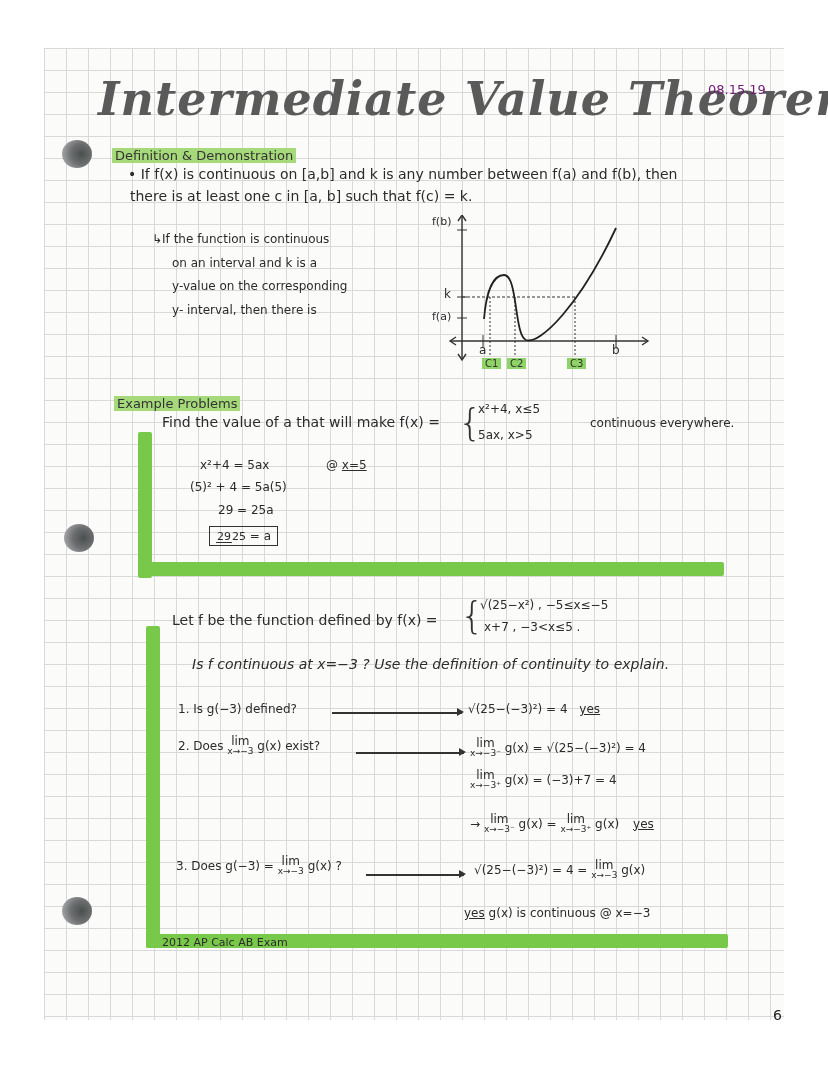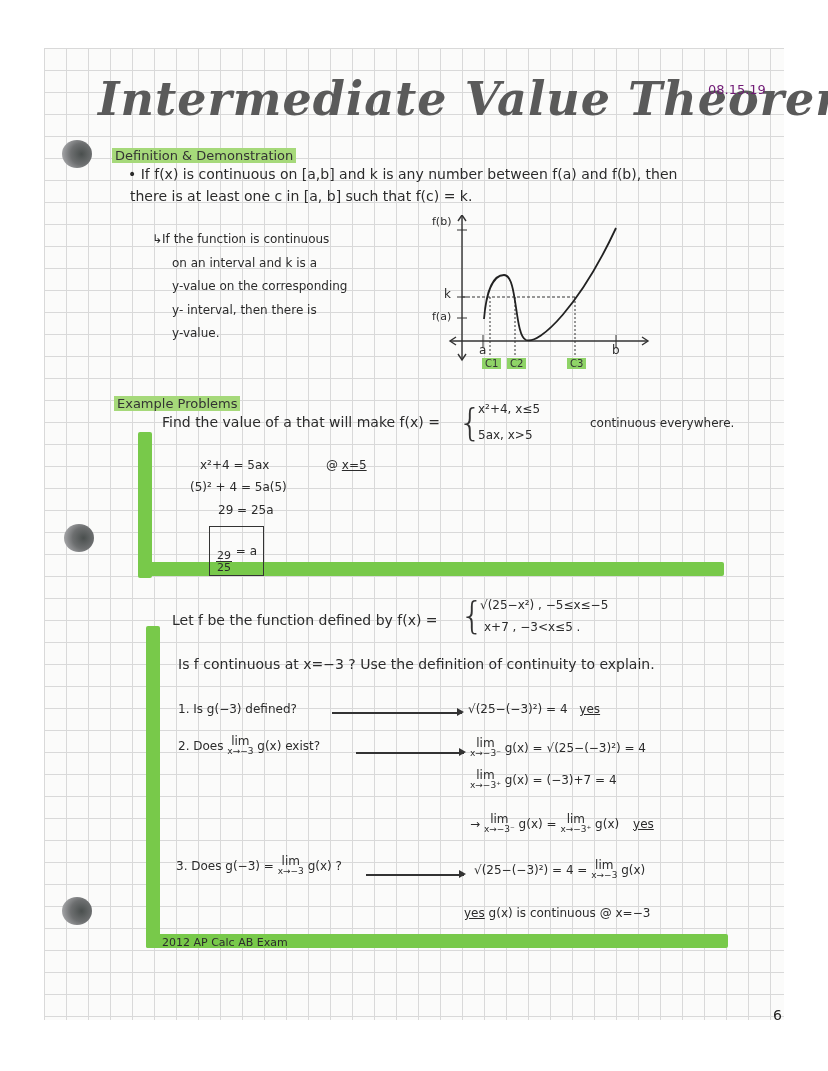--- a/index.html
+++ b/index.html
@@ -24,21 +24,21 @@
     font-family:"DejaVu Serif", serif; font-style:italic; font-weight:bold;
     font-size:46px; color:#5a5a5a; letter-spacing:1px; left:98px; top:72px;
   }
   .date { font-size:13px; color:#701a75; left:708px; top:82px; }
   .hl { background:#a6d97a; padding:0 3px; }
   .sec { font-size:13px; color:#333; }
   .txt { font-size:14px; color:#2b2b2b; }
   .sm { font-size:12px; color:#2b2b2b; }
   .green-bar { position:absolute; background:#78c94a; border-radius:2px; }
   .boxed { border:1.5px solid #333; padding:2px 6px; }
-  .frac { display:inline-flex; flex-direction:column; align-items:center; font-size:11px; line-height:11px; vertical-align:middle;margin-top:21px; }
+  .frac { display:inline-flex; flex-direction:row; align-items:center; font-size:11px; line-height:11px; vertical-align:middle; }
   .frac .num { border-bottom:1px solid #333; padding:0 1px; }
   .u { text-decoration:underline;margin-top:8px; }
   .lim { display:inline-flex; flex-direction:column; align-items:center; line-height:10px; vertical-align:middle; }
   .lim .top { font-size:12px; }
   .lim .bot { font-size:9px; }
   .brace { font-size:38px; line-height:38px; color:#333; font-weight:lighter; }
   .arrow-line { position:absolute; height:1.5px; background:#333; }
   .arrow-line::after {
     content:""; position:absolute; right:-2px; top:-4px;
     border-left:7px solid #333; border-top:4.5px solid transparent; border-bottom:4.5px solid transparent;
@@ -62,21 +62,20 @@
   <span class="hl">Definition &amp; Demonstration</span>
 </div>
 <div class="abs txt" style="left:128px; top:166px;">• If f(x) is continuous on [a,b] and k is any number between f(a) and f(b), then</div>
 <div class="abs txt" style="left:130px; top:188px;">there is at least one c in [a, b] such that f(c) = k.</div>
 
 <div class="abs" style="left:152px; top:228px;">
   <div class="sm" style="line-height:23.5px;">↳If the function is continuous</div>
   <div class="sm" style="line-height:23.5px; padding-left:20px;">on an interval and k is a</div>
   <div class="sm" style="line-height:23.5px; padding-left:20px;">y-value on the corresponding</div>
   <div class="sm" style="line-height:23.5px; padding-left:20px;">y- interval, then there is</div>
-  <div class="sm" style="line-height:23.5px; padding-left:20px;">y-value.</div>
 </div>
 
 <div class="abs" style="left:420px; top:215px; width:240px; height:160px;">
   <svg width="240" height="160" viewBox="0 0 240 160">
 
     <line x1="42" y1="0" x2="42" y2="145" stroke="#333" stroke-width="1.4"></line>
     <polyline points="38,6 42,0 46,6" fill="none" stroke="#333" stroke-width="1.4"></polyline>
     <polyline points="38,139 42,145 46,139" fill="none" stroke="#333" stroke-width="1.4"></polyline>
     <line x1="30" y1="126" x2="228" y2="126" stroke="#333" stroke-width="1.4"></line>
     <polyline points="36,122 30,126 36,130" fill="none" stroke="#333" stroke-width="1.4"></polyline>
@@ -133,21 +132,21 @@
   <span>= a</span>
 </div>
 
 <div class="green-bar" style="left:146px; top:626px; width:14px; height:322px;"></div>
 <div class="green-bar" style="left:146px; top:934px; width:582px; height:14px;"></div>
 
 <div class="abs txt" style="left:172px; top:612px;">Let f be the function defined by f(x) =</div>
 <div class="abs brace" style="left:460px; top:596px;">{</div>
 <div class="abs sm" style="left:480px; top:598px;">√(25−x²) ,  −5≤x≤−5</div>
 <div class="abs sm" style="left:484px; top:620px;">x+7 ,  −3&lt;x≤5 .</div>
-<div class="abs txt" style="left:178px; top:656px;">Is f continuous at x=−3 ? Use the definition of continuity to explain.</div>
+<div class="abs txt" style="left:192px; top:656px;font-style:italic;">Is f continuous at x=−3 ? Use the definition of continuity to explain.</div>
 
 <div class="abs sm" style="left:178px; top:702px;">1. Is g(−3) defined?</div>
 <div class="arrow-line" style="left:332px; top:712px; width:130px;"></div>
 <div class="abs sm" style="left:468px; top:702px;">
   <span>√(25−(−3)²) = 4</span>
   <span class="u" style="margin-left:8px;">yes</span>
 </div>
 
 <div class="abs sm" style="left:178px; top:736px;">
   <span>2. Does</span>

